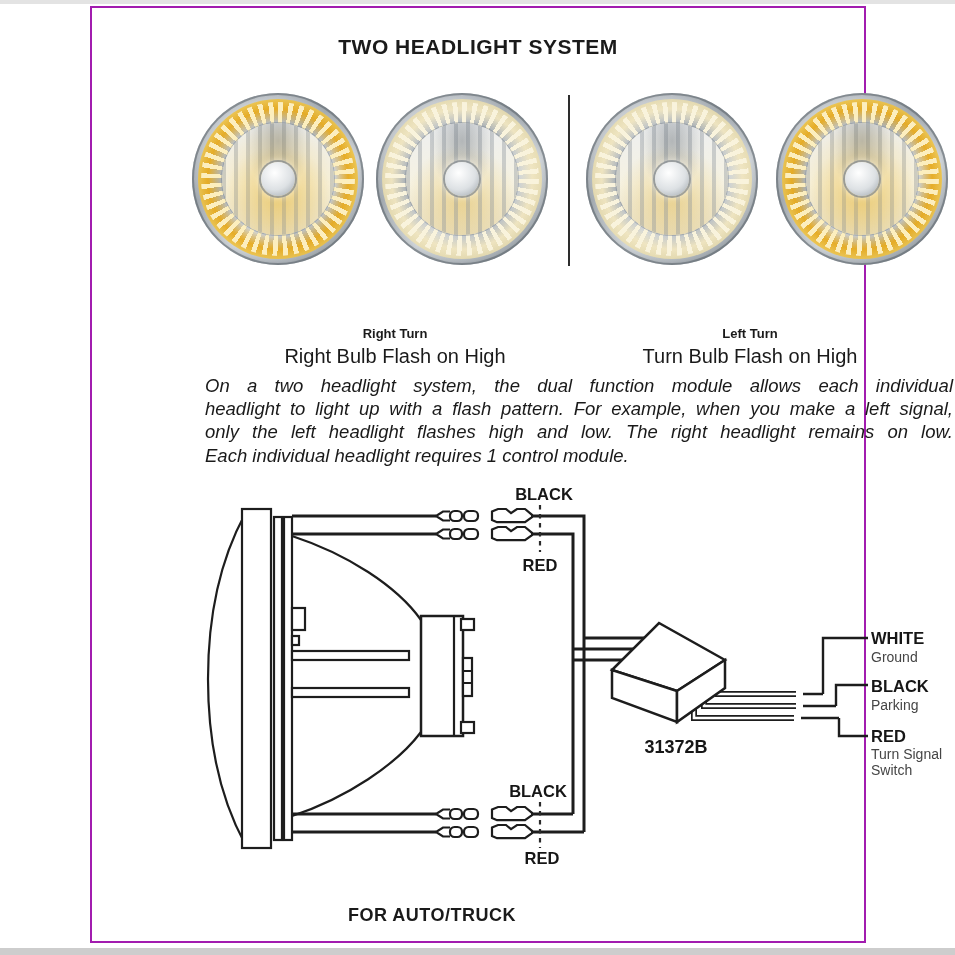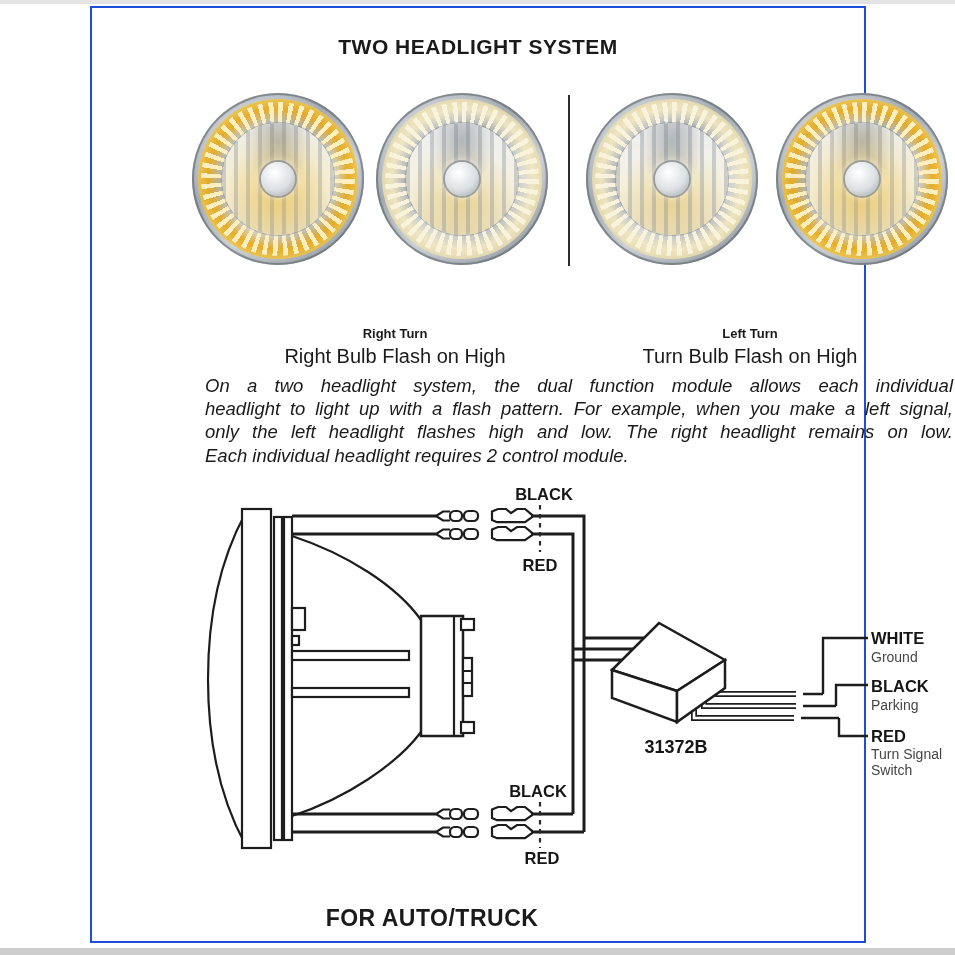--- a/index.html
+++ b/index.html
@@ -2,26 +2,26 @@
 <html><head>
 <meta charset="utf-8">
 <style>
   html,body{margin:0;padding:0;background:#ffffff;}
   body{width:955px;height:955px;position:relative;overflow:hidden;
        font-family:"Liberation Sans", sans-serif;color:#1a1a1a;}
   .scan-edge-top{position:absolute;left:0;top:0;width:955px;height:4px;background:#e3e3e3;}
   .scan-edge-bottom{position:absolute;left:0;top:948px;width:955px;height:7px;background:#cdcdcd;}
 
   .frame{position:absolute;left:90px;top:6px;width:776px;height:937px;
-         border:2px solid #1d4ed8;box-sizing:border-box;background:#ffffff;}
+         border:2px solid #a21caf;box-sizing:border-box;background:#ffffff;}
 
   .page-title{position:absolute;left:0;top:27px;width:772px;text-align:center;
               font-size:21px;font-weight:700;letter-spacing:.5px;}
   .footer-title{position:absolute;left:0;top:897px;width:680px;text-align:center;
-              font-size:23px;font-weight:700;letter-spacing:.5px;}
+              font-size:18px;font-weight:700;letter-spacing:.5px;}
 
   
   .hl{position:absolute;width:172px;height:172px;top:85px;}
   .hl .rim{position:absolute;inset:0;border-radius:50%;
       background:linear-gradient(145deg,#e6e9ec,#a9b0b6 38%,#d2d7db 62%,#8c949b);
       box-shadow:inset 0 0 0 2px rgba(90,98,106,.55), inset 0 0 6px rgba(60,66,72,.35);}
   .hl .ringglow{position:absolute;inset:6px;border-radius:50%;
       background:radial-gradient(circle, rgba(0,0,0,0) 50%, var(--glowA) 62%, var(--glowB) 71%, rgba(0,0,0,0) 83%);}
   .hl .ring{position:absolute;inset:9px;border-radius:50%;
       background:repeating-conic-gradient(var(--dot) 0deg 3.8deg, rgba(255,255,255,0) 3.8deg 8.2deg);}
@@ -117,21 +117,21 @@
   </div>
   <div class="caption caption-right">
     <div class="cap-title">Left Turn</div>
     <div class="cap-sub">Turn Bulb Flash on High</div>
   </div>
 
   <div class="para">
     <div class="pline">On a two headlight system, the dual function module allows each individual</div>
     <div class="pline">headlight to light up with a flash pattern. For example, when you make a left signal,</div>
     <div class="pline">only the left headlight flashes high and low. The right headlight remains on low.</div>
-    <div class="pline last">Each individual headlight requires 2 control module.</div>
+    <div class="pline last">Each individual headlight requires 1 control module.</div>
   </div>
 
   <svg class="diagram" viewBox="90 470 776 410" xmlns="http://www.w3.org/2000/svg">
     <defs>
       <g id="tmale">
         <path class="thin" d="M 0,0 L 7,-4.5 H 14 M 0,0 L 7,4.5 H 14"></path>
         <rect class="part" x="14" y="-5" width="12" height="10" rx="4.5"></rect>
         <rect class="part" x="28" y="-5" width="14" height="10" rx="4.5"></rect>
       </g>
       <g id="tfem">

